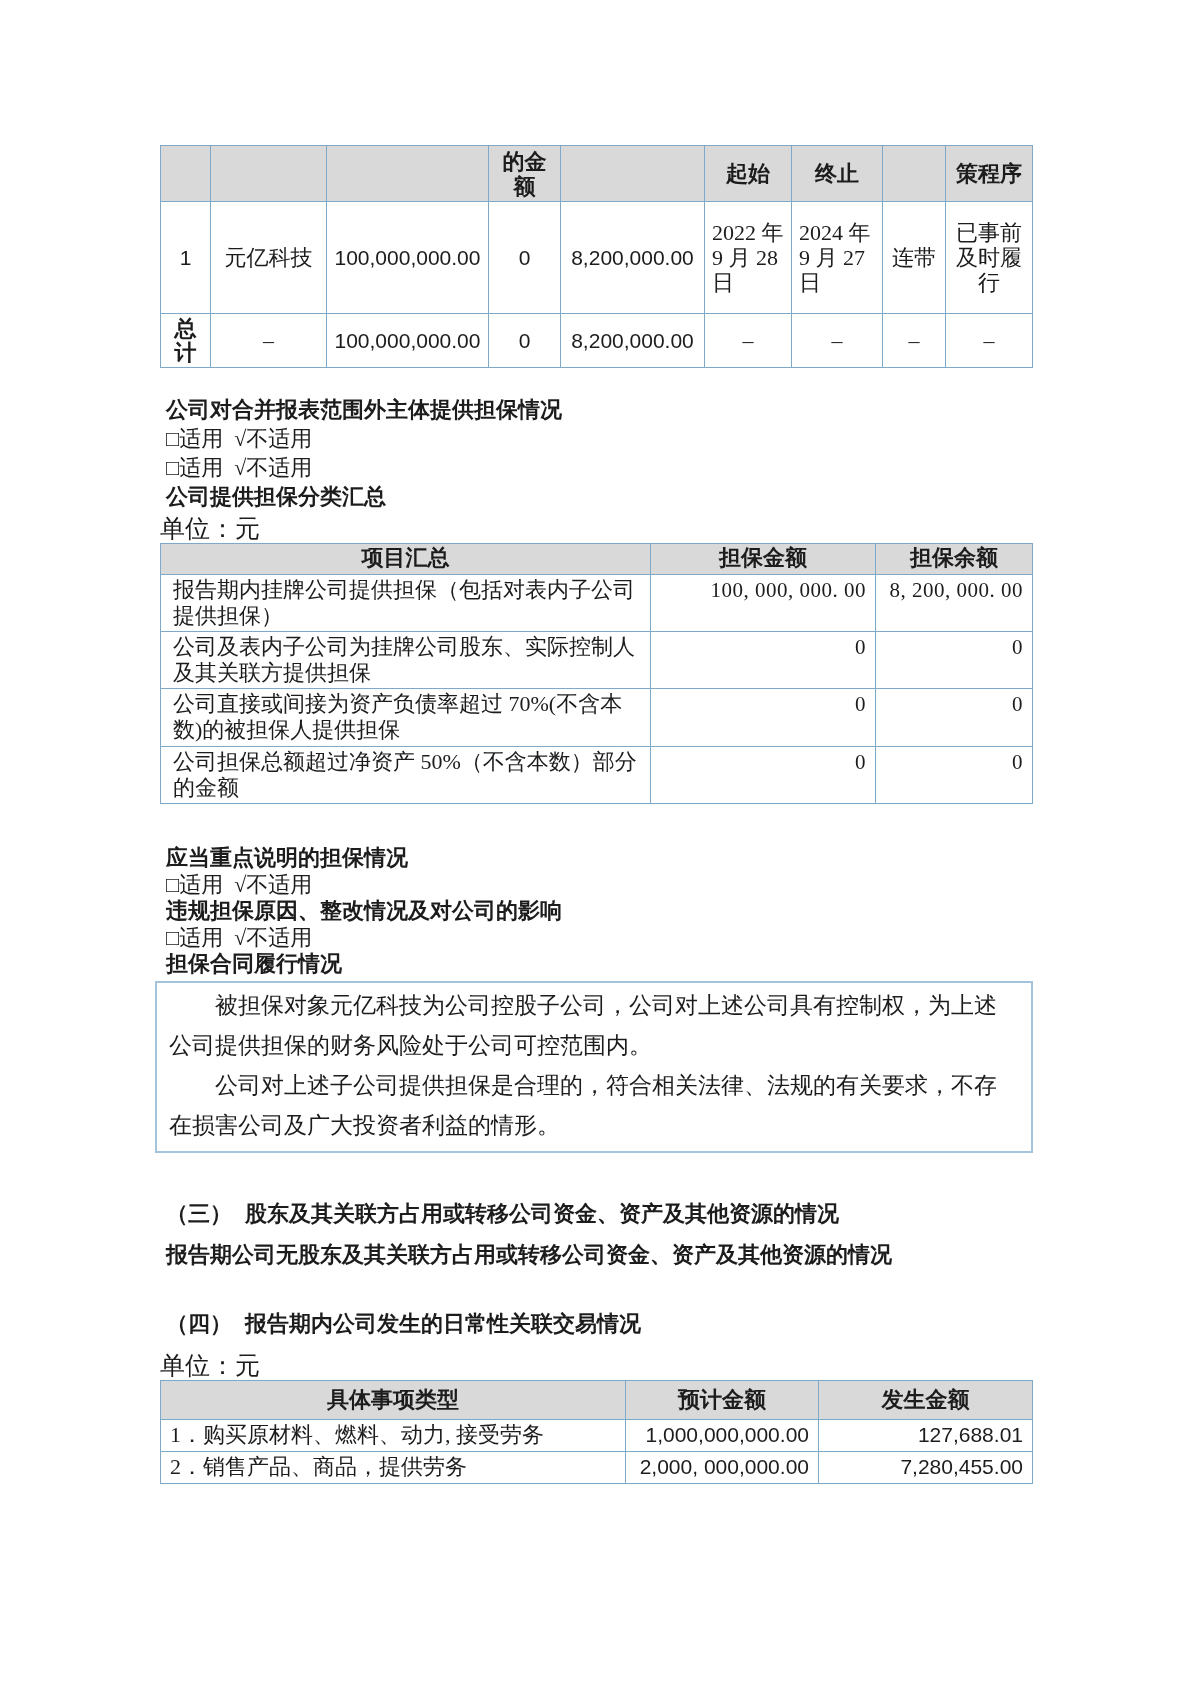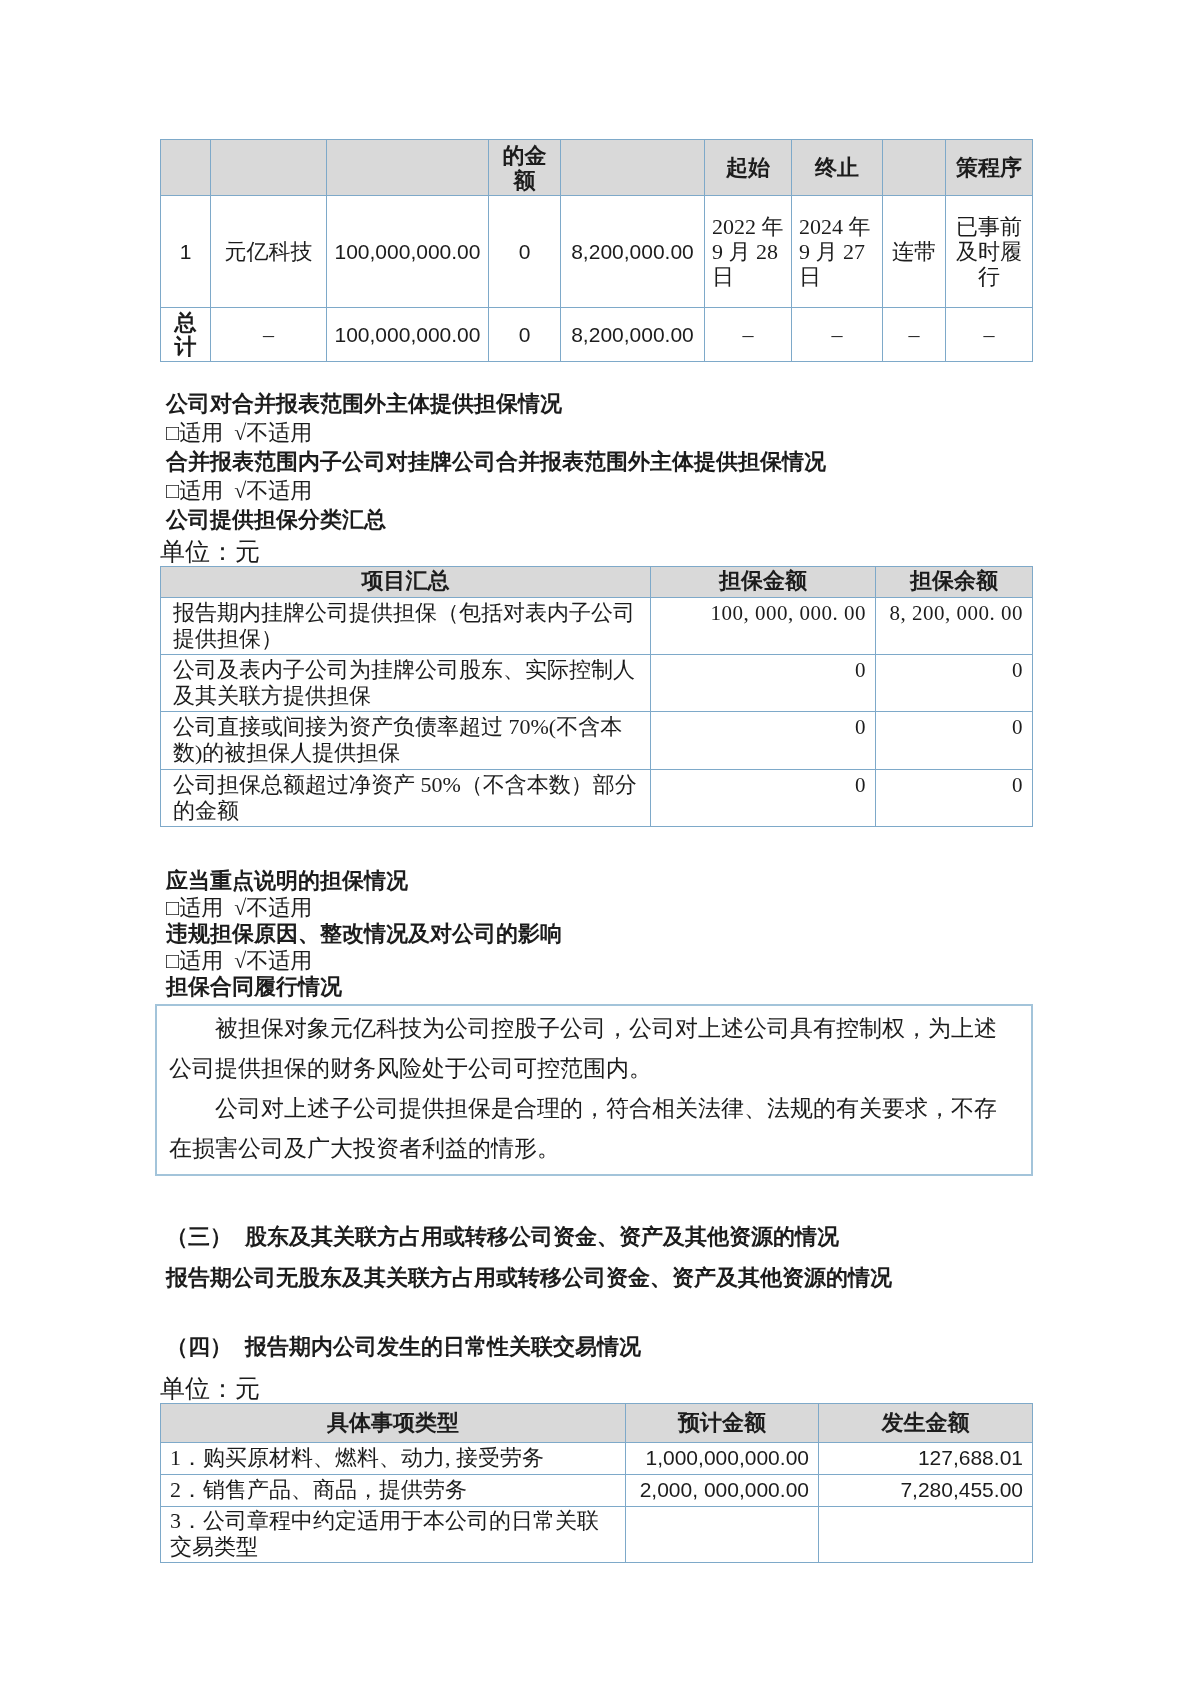--- a/index.html
+++ b/index.html
@@ -5,21 +5,21 @@
   * { margin:0; padding:0; box-sizing:border-box; }
   html,body { background:#ffffff; }
   .page {
     position:relative;
     width:1200px; height:1697px;
     background:#ffffff;
     font-family:"Liberation Serif","DejaVu Serif",serif;
     color:#1c1c1c;
     overflow:hidden;
   }
-  .content { position:absolute; left:160px; top:139px; width:872px; }
+  .content { position:absolute; left:160px; top:145px; width:872px; }
 
   table { border-collapse:collapse; table-layout:fixed; width:872px; }
   td, th { border:1.6px solid #7ea9c9; font-size:22px; font-weight:normal; overflow:hidden; }
   .thead td { background:#d9d9d9; font-weight:bold; text-align:center; vertical-align:middle; line-height:26px; padding:1px 4px; }
 
   
   .t1 td { vertical-align:middle; padding:2px 7px; line-height:25px; }
   .t1 .h-row { height:56px; }
   .t1 .r1 { height:112px; }
   .t1 .r-total { height:54px; }
@@ -115,21 +115,20 @@
         <td class="c-center">–</td>
         <td class="c-center">–</td>
         <td class="c-center">–</td>
       </tr>
     </tbody>
       </table>
 
     <div class="sec" style="margin-top:27px">
       <div class="h-line">公司对合并报表范围外主体提供担保情况</div>
       <div class="check-line">□适用  √不适用</div>
-      <div class="h-line">合并报表范围内子公司对挂牌公司合并报表范围外主体提供担保情况</div>
       <div class="check-line">□适用  √不适用</div>
       <div class="h-line">公司提供担保分类汇总</div>
     </div>
     <div class="unit-line" style="margin-top:6px">单位：元</div>
 
     <table class="t2" style="margin-top:2px">
       <colgroup>
         <col style="width:490px">
           <col style="width:225px">
           <col style="width:157px">
@@ -201,22 +200,17 @@
       <tr class="r-a">
         <td class="c-left">1．购买原材料、燃料、动力, 接受劳务</td>
         <td class="val num">1,000,000,000.00</td>
         <td class="val num">127,688.01</td>
       </tr>
       <tr class="r-a">
         <td class="c-left">2．销售产品、商品，提供劳务</td>
         <td class="val num">2,000, 000,000.00</td>
         <td class="val num">7,280,455.00</td>
       </tr>
-      <tr class="r-b">
-        <td class="c-left" style="vertical-align:middle">3．公司章程中约定适用于本公司的日常关联交易类型</td>
-        <td class="val num"></td>
-        <td class="val num"></td>
-      </tr>
     </tbody>
       </table>
 
   </div>
 </div>
 
 </body></html>

